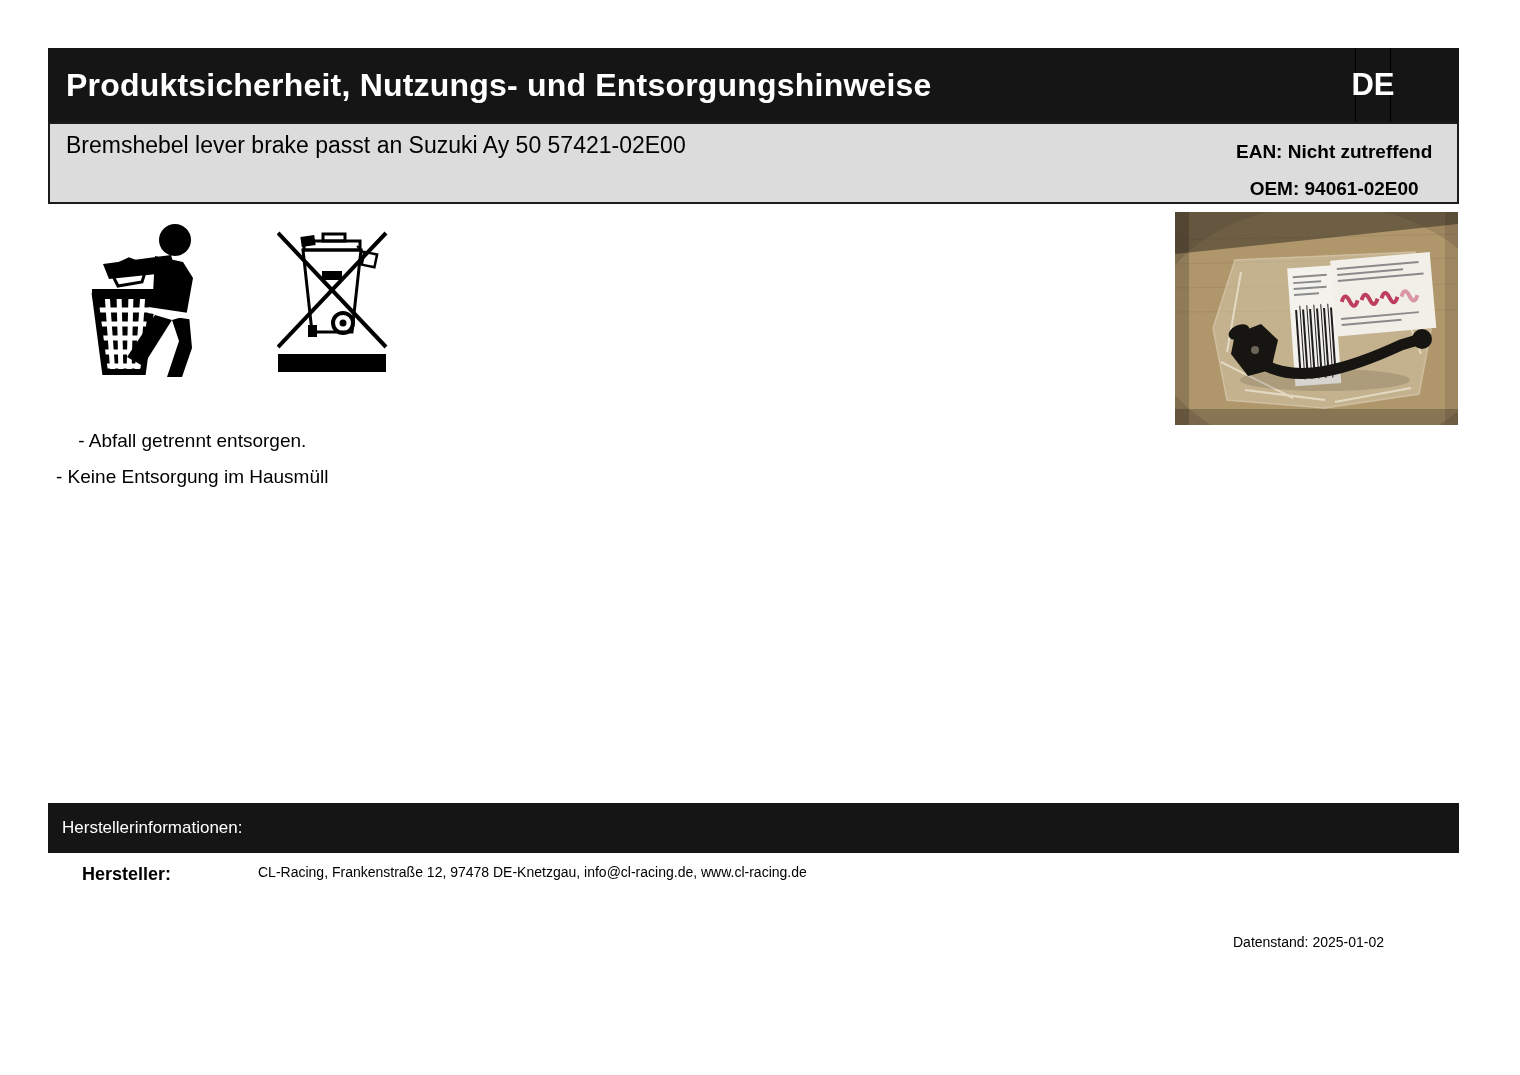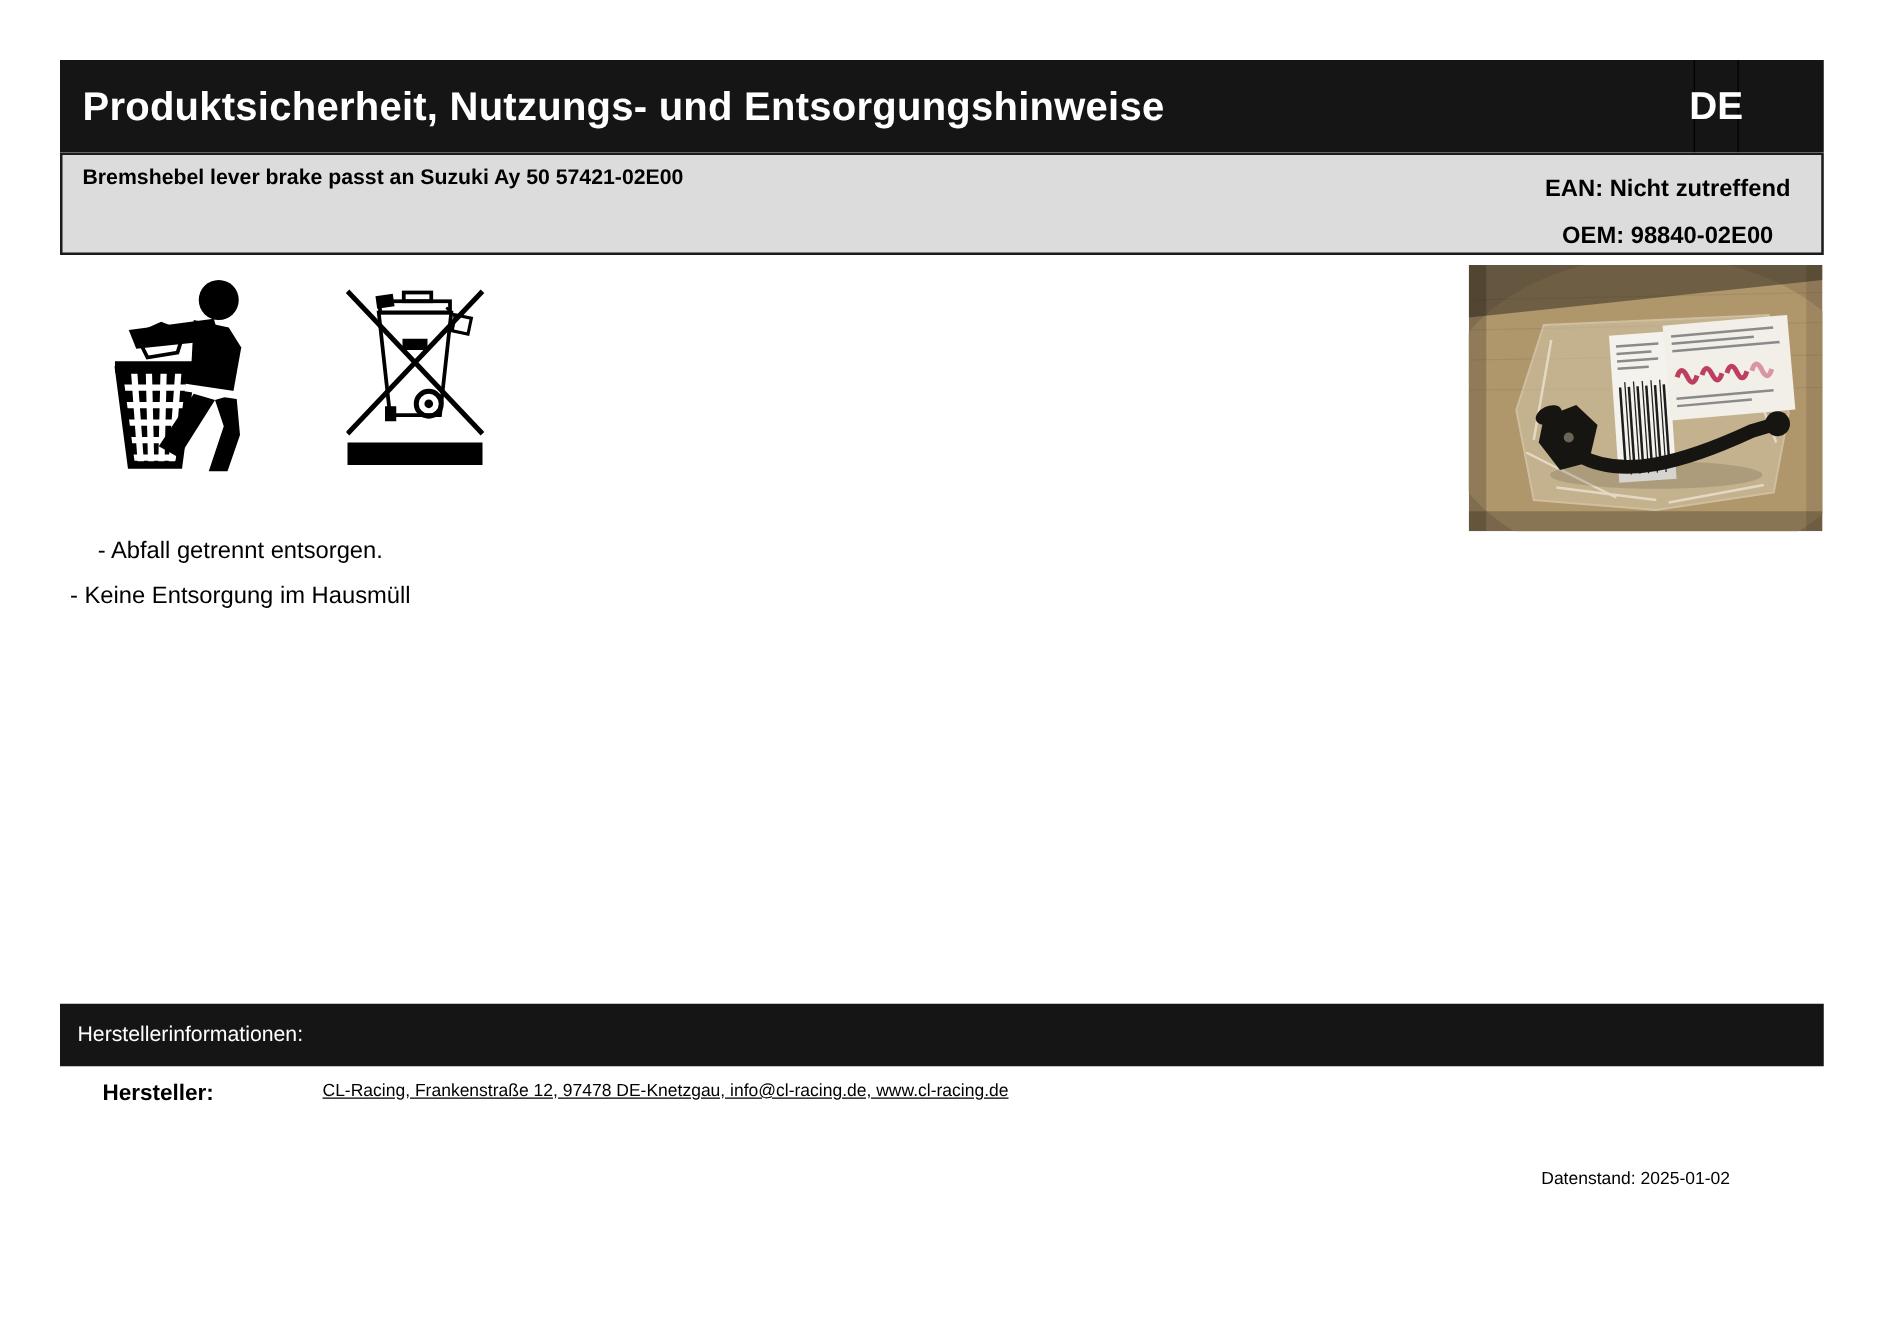--- a/index.html
+++ b/index.html
@@ -26,21 +26,21 @@
     color:#fff; font-size:31px; font-weight:bold;
   }
 
   
   .productbar {
     position:absolute; left:0; top:74px; width:1411px; height:82px;
     background:#dcdcdc; border:2px solid #1b1b1b;
   }
   .product-title {
     position:absolute; left:16px; top:8px;
-    font-size:17px; font-weight:bold; white-space:nowrap;
+    font-size:23px; font-weight:normal; white-space:nowrap;
   }
   .product-ids { position:absolute; left:1186px; top:9px; }
   .product-ids div { font-size:19px; font-weight:bold; line-height:37px; white-space:nowrap; }
 
   
   .icon { position:absolute; }
   .icon-tidyman { left:37px; top:172px; width:132px; height:158px; }
   .icon-weee    { left:229px; top:183px; width:111px; height:142px; }
 
   
@@ -50,39 +50,39 @@
   
   .photo { position:absolute; left:1127px; top:164px; width:283px; height:213px; }
 
   
   .mfr-bar {
     position:absolute; left:0; top:755px; width:1411px; height:50px;
     background:#151515; color:#ffffff; display:flex; align-items:center;
     padding-left:14px; font-size:17px;
   }
   .mfr-label { position:absolute; left:34px; top:816px; font-size:18px; font-weight:bold; white-space:nowrap; }
-  .mfr-value { position:absolute; left:210px; top:816px; font-size:14px; white-space:nowrap;text-decoration:underline; }
+  .mfr-value { position:absolute; left:210px; top:816px; font-size:14px; white-space:nowrap; }
 
   .datenstand { position:absolute; left:1185px; top:886px; font-size:14px; white-space:nowrap; }
 </style>
 </head>
 <body>
 
 <div class="doc">
 
   <header class="topbar">
     <div class="topbar-title">Produktsicherheit, Nutzungs- und Entsorgungshinweise</div>
     <div class="lang-cell">DE</div>
   </header>
 
   <div class="productbar">
     <div class="product-title">Bremshebel lever brake passt an Suzuki Ay 50 57421-02E00</div>
     <div class="product-ids">
       <div>EAN: Nicht zutreffend</div>
-      <div>OEM: 98840-02E00</div>
+      <div>OEM: 94061-02E00</div>
     </div>
   </div>
 
   <div class="icon icon-tidyman">
     <svg viewBox="0 0 132 158" width="132" height="158">
 
       <path d="M10 76 L68 76 L58 152 L20 152 Z" fill="#000"></path>
       <g stroke="#fff" stroke-width="5">
         <line x1="22" y1="73" x2="28" y2="155"></line>
         <line x1="34" y1="73" x2="36" y2="155"></line>

